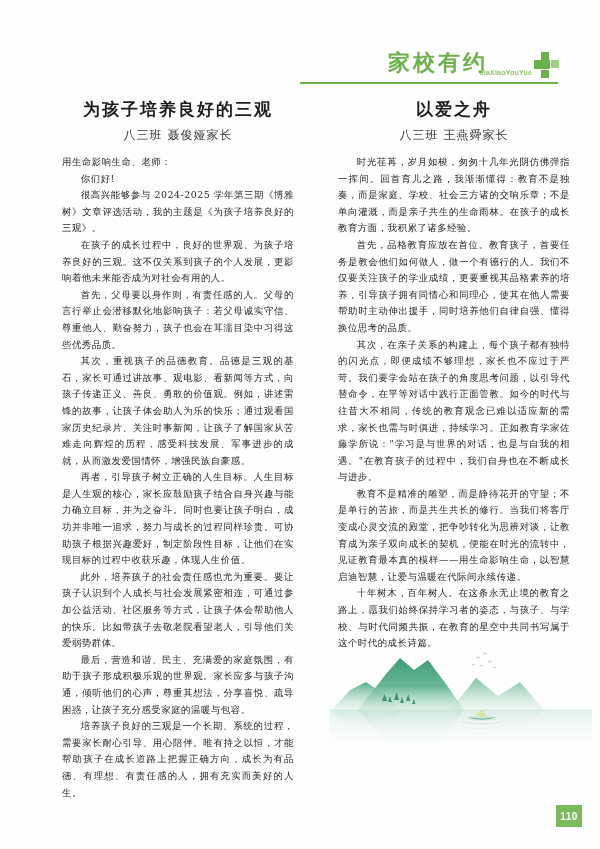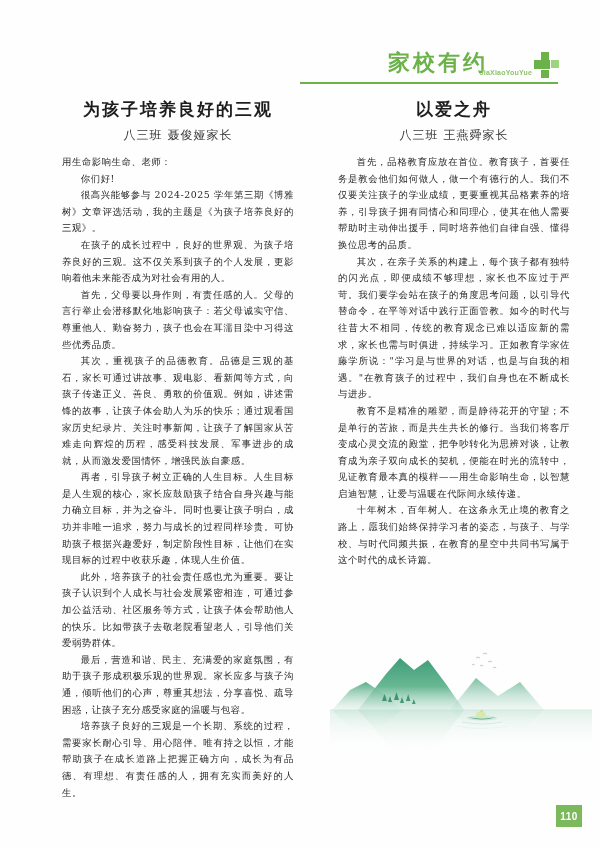--- a/index.html
+++ b/index.html
@@ -176,20 +176,21 @@
       <p class="indent">此外，培养孩子的社会责任感也尤为重要。要让孩子认识到个人成长与社会发展紧密相连，可通过参加公益活动、社区服务等方式，让孩子体会帮助他人的快乐。比如带孩子去敬老院看望老人，引导他们关爱弱势群体。</p>
       <p class="indent">最后，营造和谐、民主、充满爱的家庭氛围，有助于孩子形成积极乐观的世界观。家长应多与孩子沟通，倾听他们的心声，尊重其想法，分享喜悦、疏导困惑，让孩子充分感受家庭的温暖与包容。</p>
       <p class="indent">培养孩子良好的三观是一个长期、系统的过程，需要家长耐心引导、用心陪伴。唯有持之以恒，才能帮助孩子在成长道路上把握正确方向，成长为有品德、有理想、有责任感的人，拥有充实而美好的人生。</p>
     </div>
   </div>
 
   <div class="col col-right">
     <h1 class="art-title">以爱之舟</h1>
     <div class="art-byline">八三班  王燕舜家长</div>
     <div class="body-text">
+      <p class="indent">时光荏苒，岁月如梭，匆匆十几年光阴仿佛弹指一挥间。回首育儿之路，我渐渐懂得：教育不是独奏，而是家庭、学校、社会三方诸的交响乐章；不是单向灌溉，而是亲子共生的生命雨林。在孩子的成长教育方面，我积累了诸多经验。</p>
       <p class="indent">首先，品格教育应放在首位。教育孩子，首要任务是教会他们如何做人，做一个有德行的人。我们不仅要关注孩子的学业成绩，更要重视其品格素养的培养，引导孩子拥有同情心和同理心，使其在他人需要帮助时主动伸出援手，同时培养他们自律自强、懂得换位思考的品质。</p>
       <p class="indent">其次，在亲子关系的构建上，每个孩子都有独特的闪光点，即便成绩不够理想，家长也不应过于严苛。我们要学会站在孩子的角度思考问题，以引导代替命令，在平等对话中践行正面管教。如今的时代与往昔大不相同，传统的教育观念已难以适应新的需求，家长也需与时俱进，持续学习。正如教育学家佐藤学所说："学习是与世界的对话，也是与自我的相遇。"在教育孩子的过程中，我们自身也在不断成长与进步。</p>
       <p class="indent">教育不是精准的雕塑，而是静待花开的守望；不是单行的苦旅，而是共生共长的修行。当我们将客厅变成心灵交流的殿堂，把争吵转化为思辨对谈，让教育成为亲子双向成长的契机，便能在时光的流转中，见证教育最本真的模样——用生命影响生命，以智慧启迪智慧，让爱与温暖在代际间永续传递。</p>
       <p class="indent">十年树木，百年树人。在这条永无止境的教育之路上，愿我们始终保持学习者的姿态，与孩子、与学校、与时代同频共振，在教育的星空中共同书写属于这个时代的成长诗篇。</p>
     </div>
   </div>
 
   <div class="landscape">
     <svg viewBox="0 0 262 140" xmlns="http://www.w3.org/2000/svg" aria-hidden="true">
       <defs>

